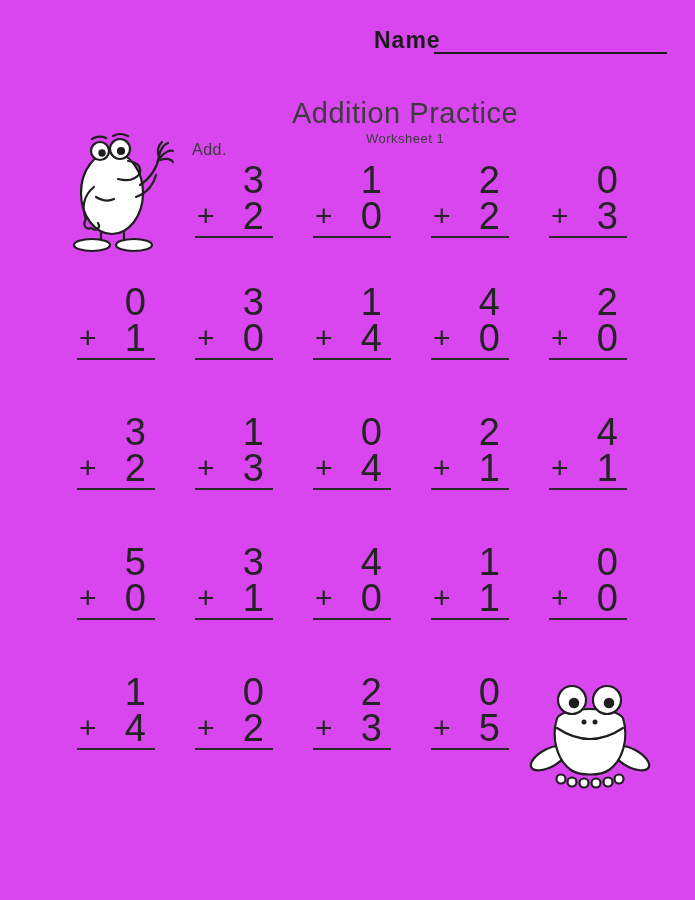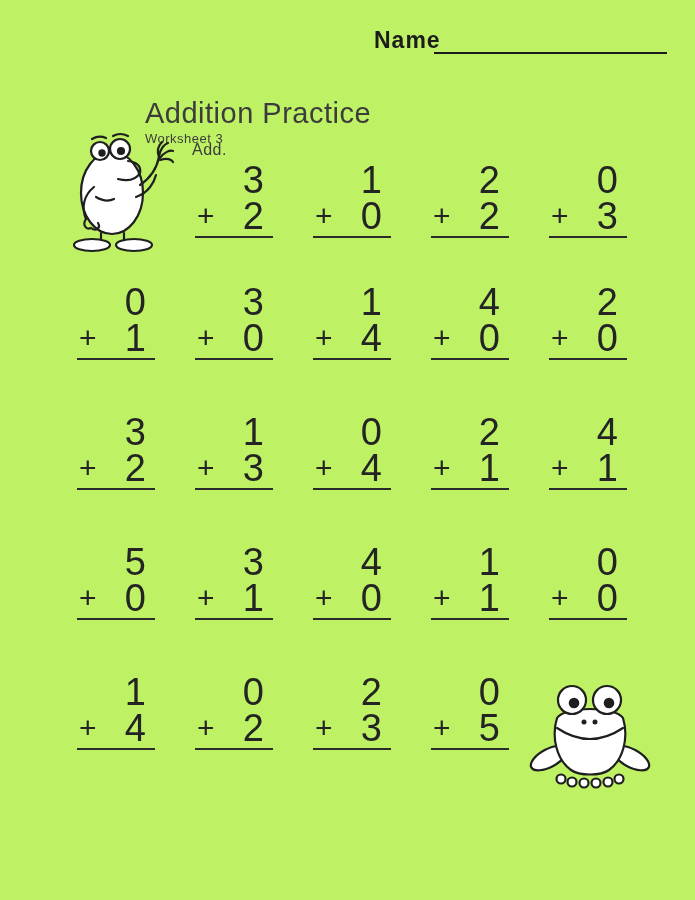--- a/index.html
+++ b/index.html
@@ -4,21 +4,21 @@
 <style>
   html, body {
     margin: 0;
     padding: 0;
     background: #ffffff;
   }
   #sheet {
     position: relative;
     width: 695px;
     height: 900px;
-    background: #bef264;
+    background: #d946ef;
     font-family: "Liberation Sans", sans-serif;
     overflow: hidden;
   }
   
   .name-label {
     position: absolute;
     left: 374px;
     top: 27px;
     font-size: 23px;
     font-weight: 700;
@@ -32,21 +32,21 @@
     width: 233px;
     height: 26px;
     border-bottom: 2.5px solid #1c1c1c;
   }
   
   .title-block {
     position: absolute;
     left: 145px;
     top: 98px;
     width: 520px;
-    text-align: left;
+    text-align: center;
     color: #3c3c3c;
   }
   .title {
     font-size: 29px;
     font-weight: 400;
     letter-spacing: 0.5px;
     line-height: 30px;
   }
   .subtitle {
     font-size: 13px;
@@ -115,21 +115,21 @@
 </head>
 <body>
 
 <div id="sheet">
 
   <div class="name-label">Name</div>
   <div class="name-line"></div>
 
   <div class="title-block">
     <div class="title">Addition Practice</div>
-    <div class="subtitle">Worksheet 3</div>
+    <div class="subtitle">Worksheet 1</div>
   </div>
 
   <div class="add-label">Add.</div>
 
   <svg class="frog-top-left" width="134" height="122" viewBox="0 0 134 122" fill="none">
     <g stroke="#1f1f1f" stroke-width="2.2" fill="#ffffff" stroke-linecap="round">
 
       <ellipse cx="64" cy="62" rx="31" ry="41"></ellipse>
 
       <path d="M92,54 C104,46 109,36 111,26" fill="none"></path>

